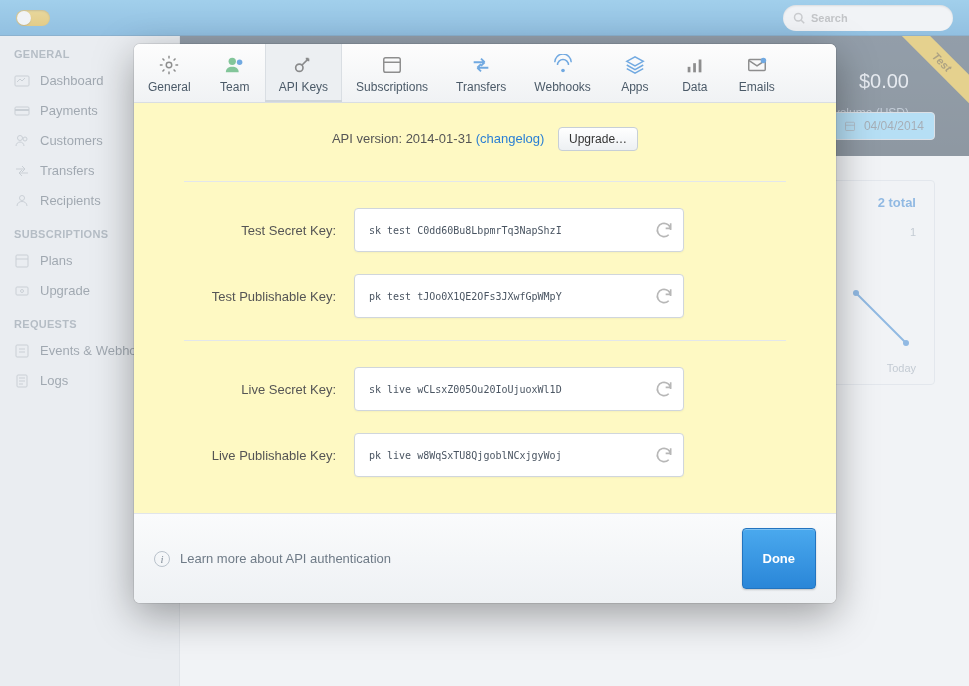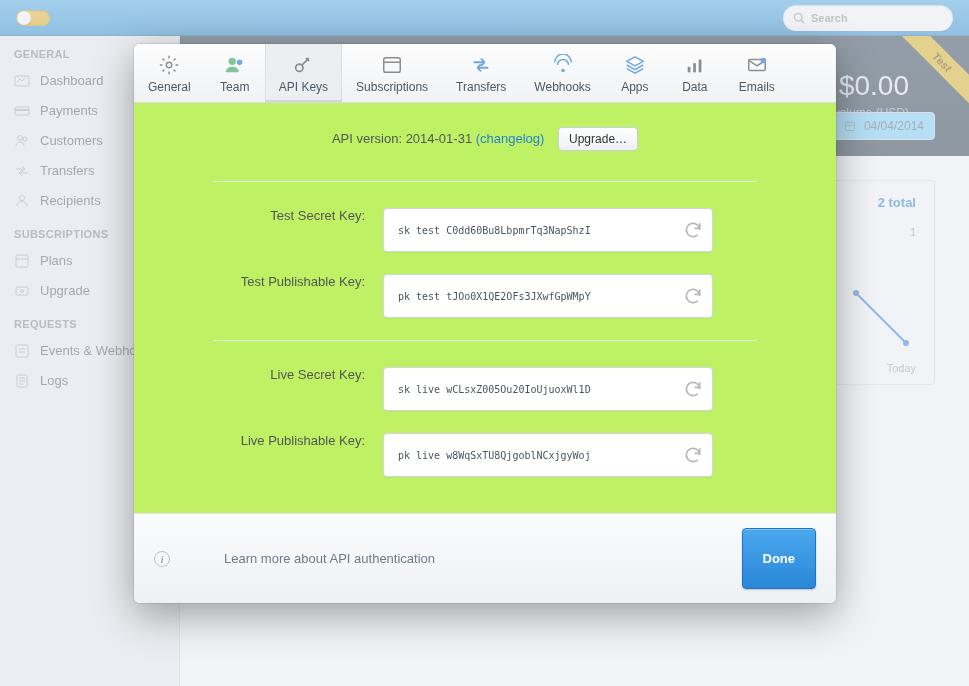--- a/index.html
+++ b/index.html
@@ -39,21 +39,21 @@
     width: 180px;
     background:#f0f2f4;
     border-right:1px solid #dadee2;
   }
   .side-head { padding:12px 14px 6px; font-size:11px; font-weight:600; color:#7a8793; letter-spacing:.3px; text-transform:uppercase;}
   .side-item { display:flex; align-items:flex-start; gap:10px; padding:7px 14px; color:#4d5a66; cursor:pointer;}
   .side-icon{ width:16px; height:16px; display:inline-flex; align-items:center; justify-content:center; opacity:.55;}
   .side-icon svg{width:16px;height:16px;}
   .content { flex:1; position:relative; background:#fff; }
   .hero{ height:120px; background: linear-gradient(#2f4356,#243645); color:#e9eef3; position:relative; overflow:hidden;}
-  .hero .amount{ position:absolute; right:60px; top:34px; font-size:28px; font-weight:300;}
+  .hero .amount{ position:absolute; right:60px; top:34px; font-size:20px; font-weight:300;}
   .hero .sub{ position:absolute; right:60px; top:70px; font-size:12px; color:#9ab; }
   .ribbon{ position:absolute; top:16px; right:-28px; width:110px; transform:rotate(45deg); background:#e4b41a; color:#6a4d00; text-align:center; font-size:11px; padding:4px 0; font-style:italic; font-weight:600;}
   .board{ padding:24px 34px; display:flex; gap:30px;}
   .panel{ flex:1; border:1px solid #e1e5ea; border-radius:4px; padding:14px 18px 24px; position:relative; min-height:205px; background:#fff;}
   .date-pill{ position:absolute; right:34px; top:-44px; background:#7dd3fc; border:1px solid #d0d6dc; border-radius:4px; padding:6px 10px; font-size:12px; color:#5a6773; display:flex; align-items:center; gap:8px;}
   .panel .head{ text-align:right; color:#2a7fd4; font-weight:600; font-size:13px; margin-bottom:10px;}
   .axis{ text-align:right; font-size:11px; color:#9aa6b2; margin-top:16px;}
   .axis-label-today{ position:absolute; bottom:10px; right:18px; font-size:11px; color:#9aa6b2;margin-left:15px;}
   .panel::after{ content:""; position:absolute; left:18px; right:14px; bottom:42px; height:4px; background:transparent; }
   .spark{ position:absolute; right:18px; bottom:36px; width:70px; height:60px;}
@@ -67,43 +67,43 @@
     background:#fff;
     border-radius:6px;
     box-shadow:0 12px 40px rgba(0,0,0,.35), 0 0 0 1px rgba(0,0,0,.08);
     overflow:hidden;
   }
   .mtabs{ display:flex; background:linear-gradient(#fdfdfd,#f0f2f4); border-bottom:1px solid #d9dee3;}
   .mtab{ flex:0 0 auto; padding:10px 14px 8px; text-align:center; font-size:12px; color:#4b5a68; cursor:pointer; min-width:60px; display:flex; flex-direction:column; align-items:center; gap:4px; position:relative;}
   .mtab.active{ background:#eceff2; box-shadow: inset 0 -2px 0 #d0d6dc, inset 1px 0 0 #d9dee3, inset -1px 0 0 #d9dee3;}
   .mtab .micon{ height:22px; display:flex; align-items:center; justify-content:center; opacity:.65;}
   .mtab .micon svg{ width:22px; height:22px;}
-  .mbody{ padding: 24px 79px 30px; background:#bef264;}
+  .mbody{ padding: 24px 50px 30px; background:#fef9c3;}
   .api-line{ text-align:center; color:#555; font-size:13px; margin-bottom:30px;}
   .api-line a{ color:#2a7fd4; text-decoration:none;}
   .upgrade-btn{ display:inline-block; margin-left:10px; padding:4px 10px; font-size:12px; background:linear-gradient(#fff,#edf0f3); border:1px solid #c7cfd7; border-radius:4px; color:#333; cursor:pointer;}
   .sep{ height:1px; background:#e3e7eb; margin:0 0 26px;}
-  .row{ display:flex; margin-bottom:22px;}
+  .row{ display:flex; align-items:center; margin-bottom:22px;}
   .row label{ width:170px; text-align:right; padding-right:18px; color:#555; font-size:13px;}
   .key-field{ flex:1; max-width:330px; position:relative;}
   .key-field input{
     width:100%; height:44px; border:1px solid #d0d6dc; border-radius:4px;
     padding:0 44px 0 14px;
     font-family: Menlo, Consolas, monospace; font-size:10px; color:#4a5562;
     background:#fff;
     box-shadow: 0 1px 2px rgba(0,0,0,.04);
   }
   .reload{ position:absolute; right:10px; top:50%; transform:translateY(-50%); width:20px; height:20px; opacity:.35; cursor:pointer;}
   .reload svg{ width:100%; height:100%;}
   .mfoot{
     display:flex; align-items:center; padding:14px 20px;
     border-top:1px solid #e1e5ea; background:linear-gradient(#fafbfc,#eef1f4);
   }
   .mfoot .info-icon{ width:16px; height:16px; border:1px solid #b9c2cb; border-radius:50%; display:flex; align-items:center; justify-content:center; font-size:11px; color:#7f8b96; font-style:italic; font-family:Georgia,serif; margin-right:10px;}
-  .mfoot .learn{ color:#6f7b87; font-size:13px;margin-left:44px;}
+  .mfoot .learn{ color:#6f7b87; font-size:13px;}
   .done{
     margin-left:auto; padding:22px 20px; font-size:13px; color:#fff; font-weight:600;
     background:linear-gradient(#4aa9ee,#2a86d8); border:1px solid #2374bf; border-radius:4px;
     box-shadow:0 1px 0 rgba(255,255,255,.3) inset, 0 1px 2px rgba(0,0,0,.2);
     cursor:pointer;
   }
 </style>
 </head>
 <body>
 

